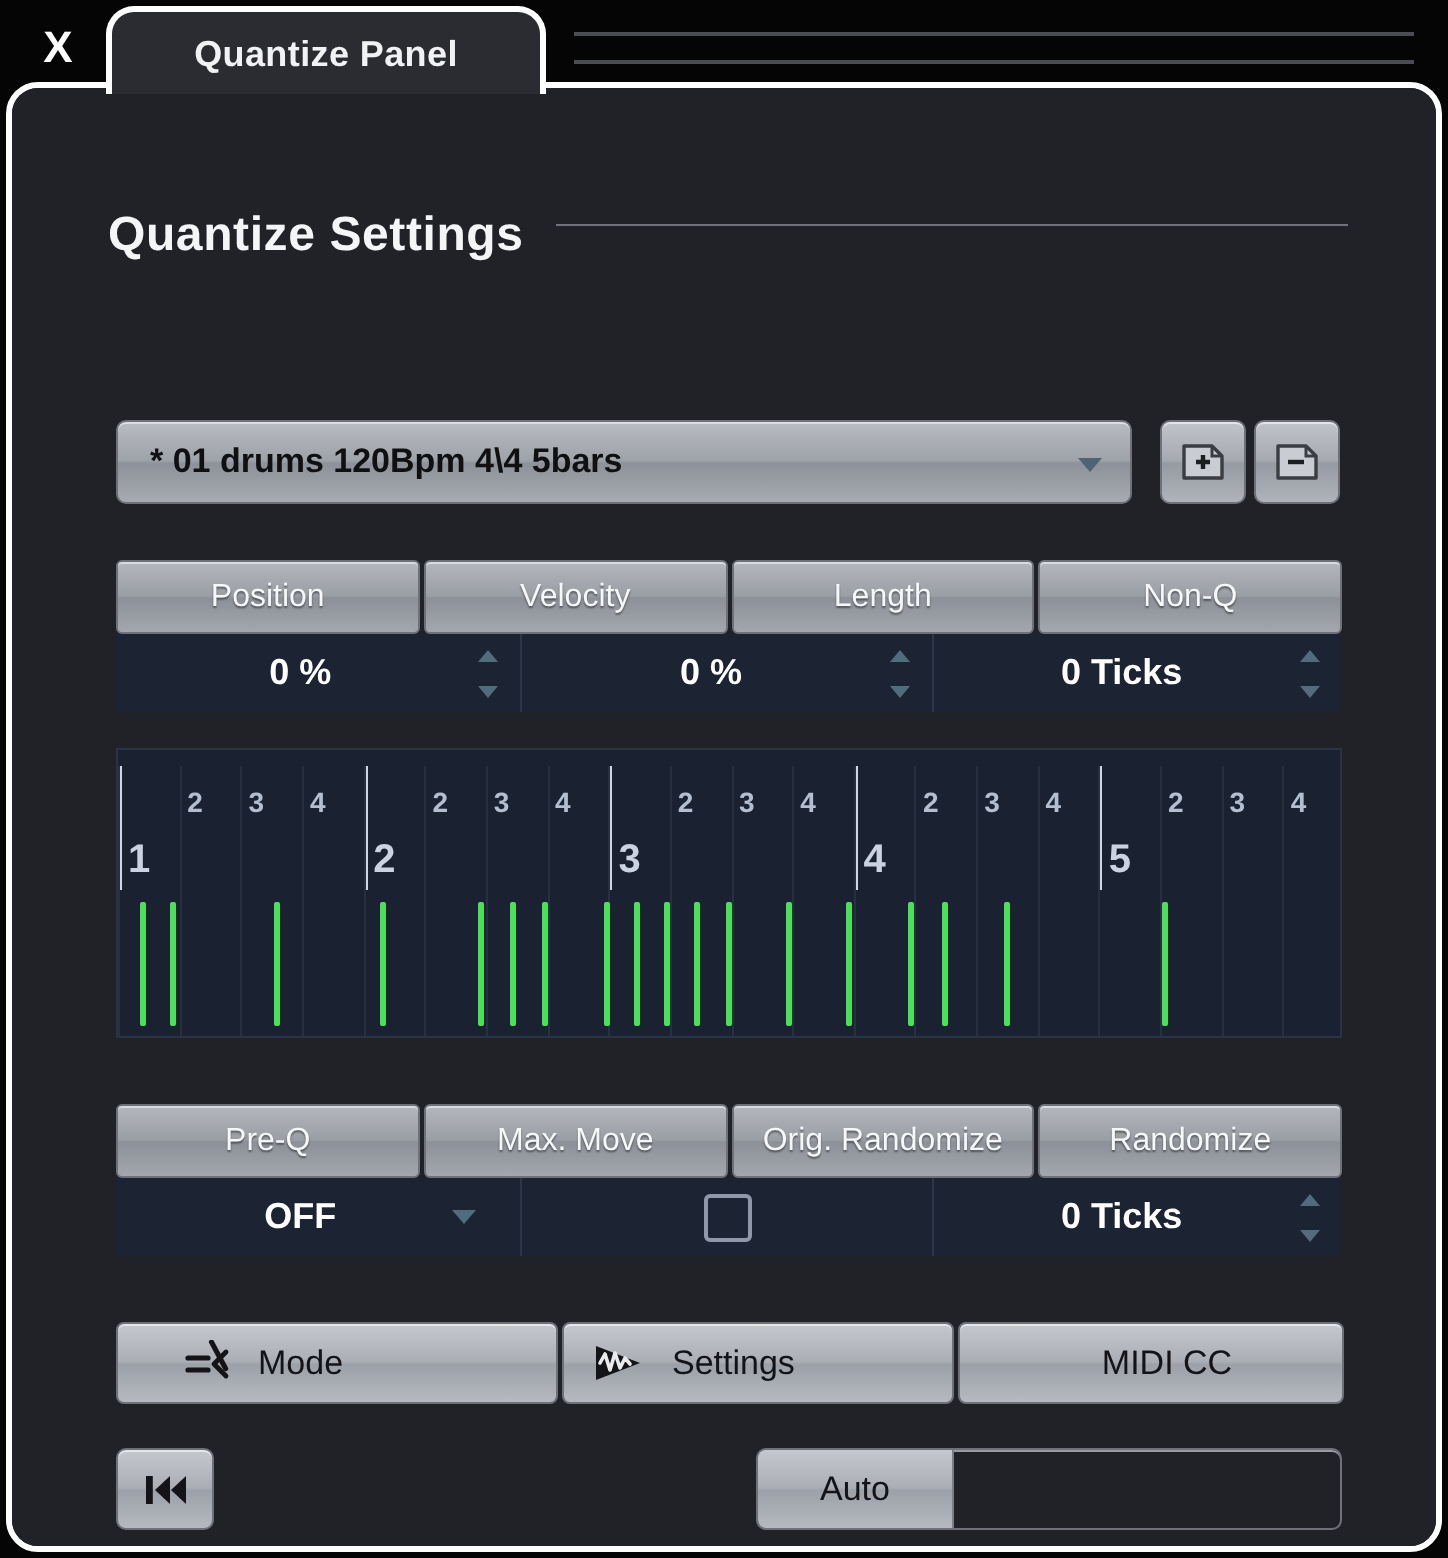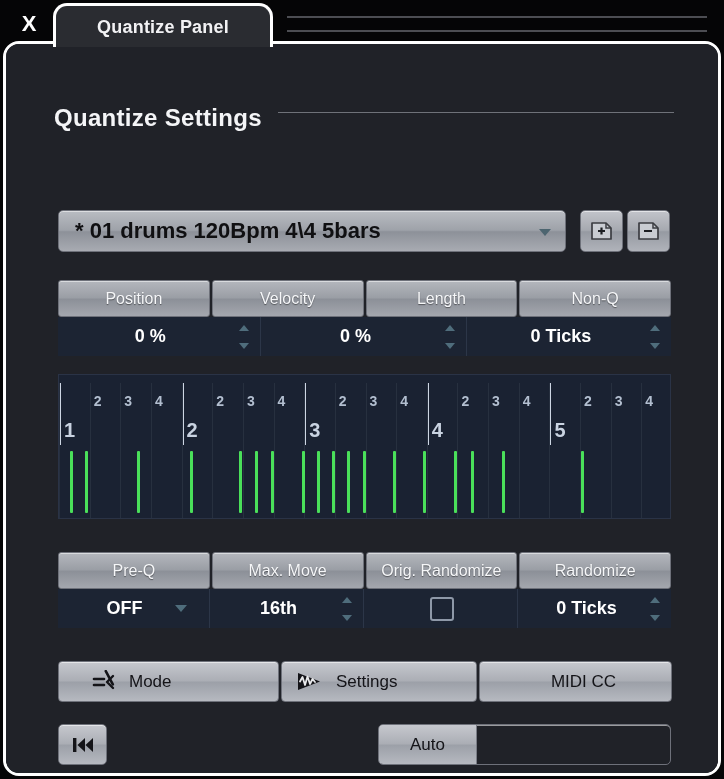--- a/index.html
+++ b/index.html
@@ -102,21 +102,21 @@
     width: 508px; height: 42px;
     border-radius: 5px;
     background: linear-gradient(180deg, #b9bcc2 0%, #9ea2a9 48%, #8d9199 52%, #a8abb2 100%);
     border: 1px solid #6e717a;
     box-shadow: inset 0 1px 0 rgba(255,255,255,.5);
     display: flex; align-items: center;
     cursor: pointer;
   }
   .preset-text {
     color: #101012;
-    font-size: 22px; font-weight: bold;
+    font-size: 17px; font-weight: bold;
     margin-left: 16px;
     white-space: nowrap;
   }
   .preset-caret {
     position: absolute; right: 14px; top: 18px;
     width: 0; height: 0;
     border-left: 6px solid transparent;
     border-right: 6px solid transparent;
     border-top: 7px solid #4d6570;
   }
@@ -462,27 +462,20 @@
           <div class="param-label">Max. Move</div>
           <div class="param-label">Orig. Randomize</div>
           <div class="param-label">Randomize</div>
         </div>
         <div class="param-values">
           <div class="param-value">
             <span class="pv-text">OFF</span>
             <span class="dd-caret"></span>
           </div>
           <div class="param-value">
-            <span class="pv-text">16th</span>
-            <span class="spinner">
-              <span class="spin-up"></span>
-              <span class="spin-dn"></span>
-            </span>
-          </div>
-          <div class="param-value">
             <span class="chk"></span>
           </div>
           <div class="param-value">
             <span class="pv-text">0 Ticks</span>
             <span class="spinner">
               <span class="spin-up"></span>
               <span class="spin-dn"></span>
             </span>
           </div>
         </div>

